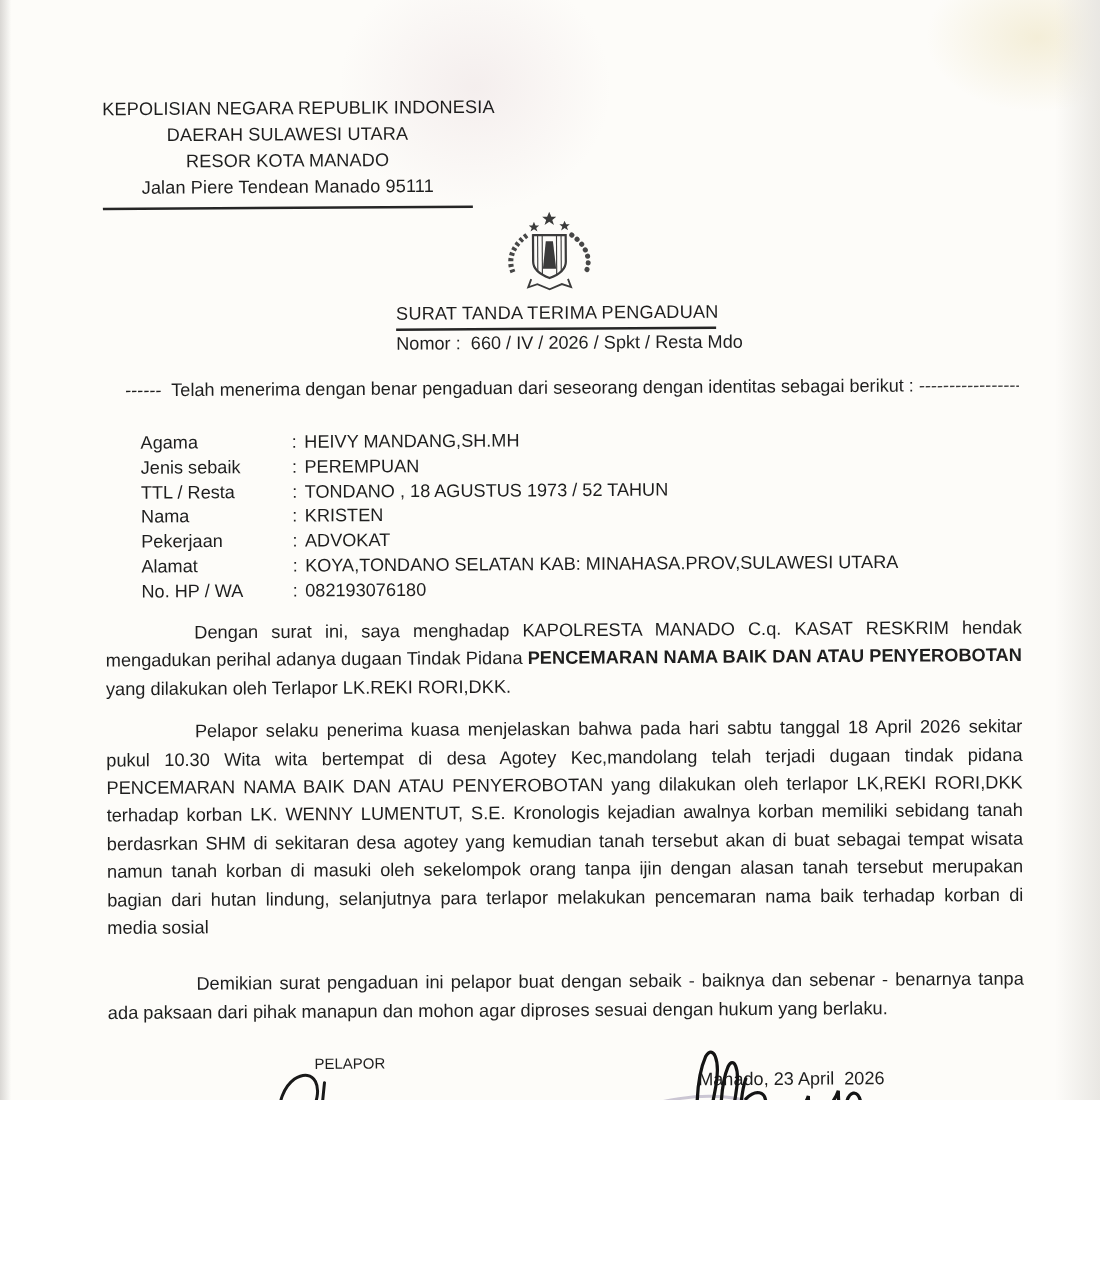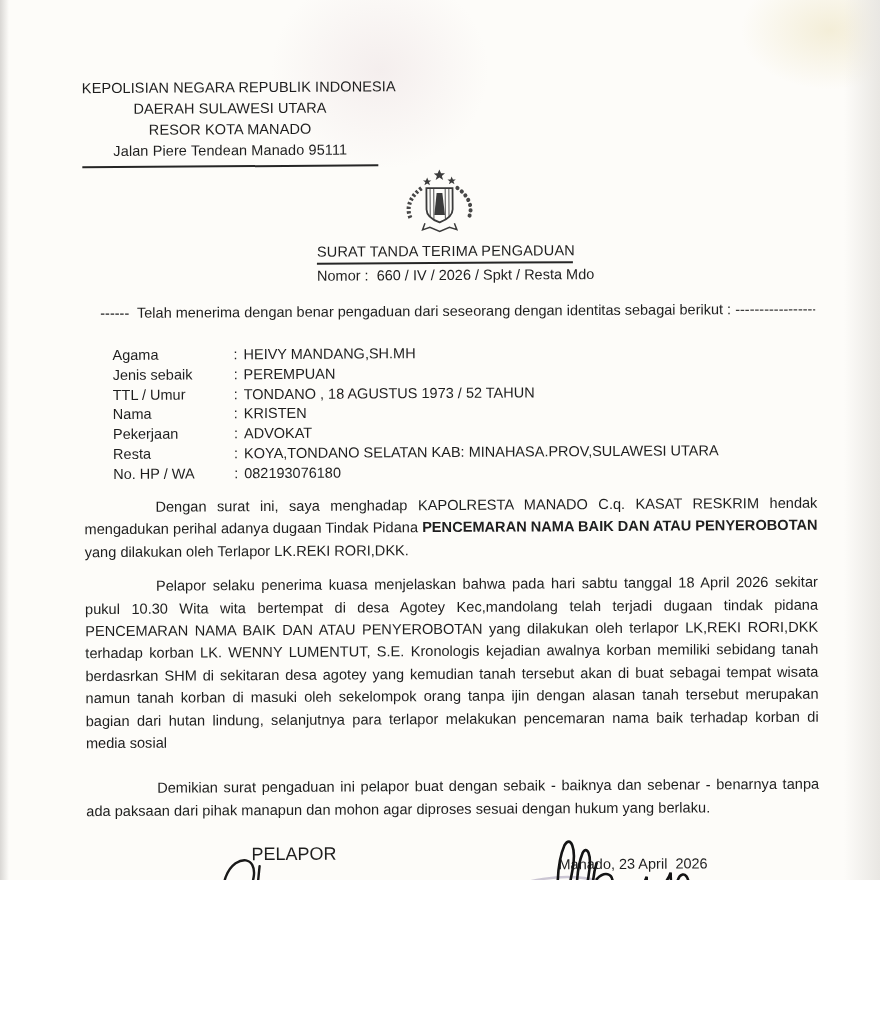--- a/index.html
+++ b/index.html
@@ -42,21 +42,21 @@
 
   .bodytext{position:absolute;left:84px;top:494px;width:733px;
     font-size:14.6px;line-height:22.4px;text-align:justify;}
   .bodytext p{margin:0;text-indent:71px;}
   .bodytext p.p1{margin-bottom:12px;}
   .bodytext p.p2{margin-bottom:23px;}
   .b{font-weight:bold;}
 
   .date-block{position:absolute;left:538px;top:820px;width:185px;text-align:center;
     font-size:14.5px;line-height:18px;white-space:pre;}
-  .pelapor{position:absolute;left:249px;top:843px;font-size:18px;}
+  .pelapor{position:absolute;left:249px;top:843px;font-size:12px;}
   .reporter-name{position:absolute;left:199px;top:927px;font-size:14.5px;}
 
   .sig-left{position:absolute;left:205px;top:853px;width:140px;height:80px;}
   .sig-right{position:absolute;left:498px;top:840px;width:205px;height:95px;}
   .stamp{position:absolute;left:448px;top:868px;width:200px;height:130px;opacity:0.55;}
 
   .hand-name{
     position:absolute;left:479px;top:912px;width:328px;
     font-family:"DejaVu Sans", sans-serif;font-style:italic;font-weight:600;
     font-size:20px;letter-spacing:1.2px;color:#161616;
@@ -126,36 +126,36 @@
         <span>Agama</span>
         <span>:</span>
         <span>HEIVY MANDANG,SH.MH</span>
       </div>
       <div class="id-row">
         <span>Jenis sebaik</span>
         <span>:</span>
         <span>PEREMPUAN</span>
       </div>
       <div class="id-row">
-        <span>TTL / Umur</span>
+        <span>TTL / Resta</span>
         <span>:</span>
         <span>TONDANO , 18 AGUSTUS 1973 / 52 TAHUN</span>
       </div>
       <div class="id-row">
         <span>Nama</span>
         <span>:</span>
         <span>KRISTEN</span>
       </div>
       <div class="id-row">
         <span>Pekerjaan</span>
         <span>:</span>
         <span>ADVOKAT</span>
       </div>
       <div class="id-row">
-        <span>Resta</span>
+        <span>Alamat</span>
         <span>:</span>
         <span>KOYA,TONDANO SELATAN KAB: MINAHASA.PROV,SULAWESI UTARA</span>
       </div>
       <div class="id-row">
         <span>No. HP / WA</span>
         <span>:</span>
         <span>082193076180</span>
       </div>
     </div>
 

